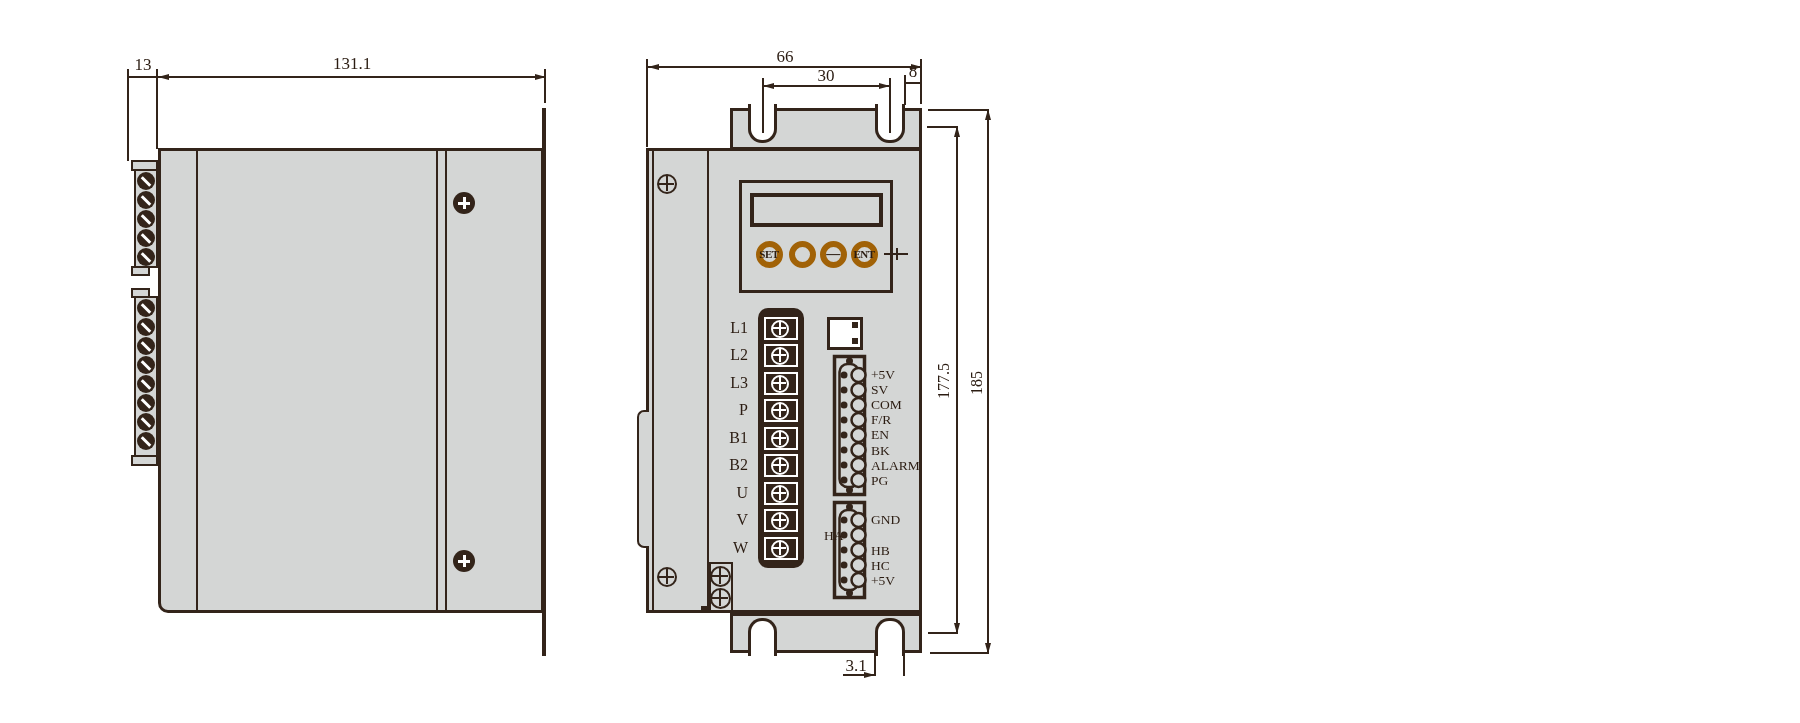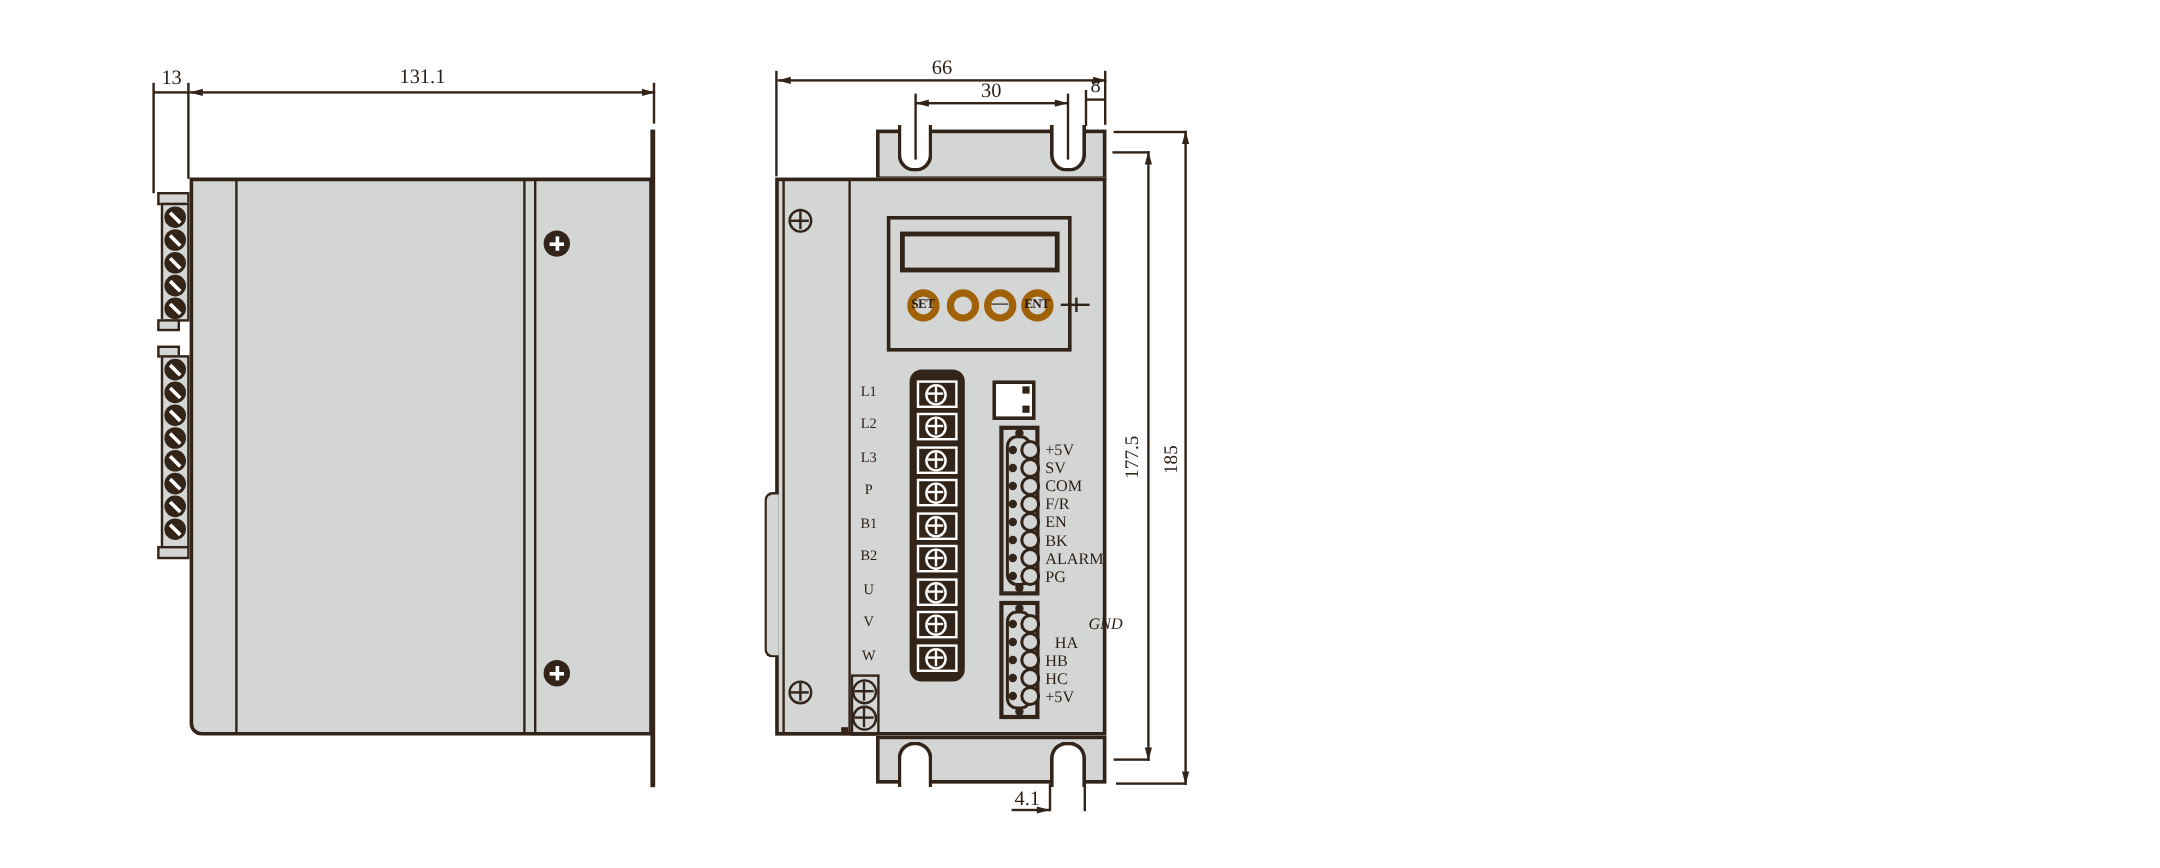--- a/index.html
+++ b/index.html
@@ -4,21 +4,21 @@
 <style>
   html,body{margin:0;padding:0;background:#ffffff;}
   #canvas{position:relative;width:1800px;height:723px;background:#ffffff;overflow:hidden;
           font-family:"Liberation Serif", serif;color:#2b1c12;}
   .abs{position:absolute;}
   .ln{position:absolute;background:#33241a;}
   .fill{background:#d4d6d5;}
   .outl{border:3px solid #33241a;box-sizing:border-box;}
   .outl2{border:2px solid #33241a;box-sizing:border-box;}
   .txt{position:absolute;font-size:17px;text-align:center;white-space:nowrap;}
-  .lbl{position:absolute;font-size:12px;text-align:center;white-space:nowrap;}
+  .lbl{position:absolute;font-size:16px;text-align:right;white-space:nowrap;}
   .pin{position:absolute;font-size:13.5px;text-align:left;white-space:nowrap;}
   .vtxt{position:absolute;font-size:16px;text-align:center;white-space:nowrap;transform:rotate(-90deg);}
   .circ{position:absolute;border-radius:50%;box-sizing:border-box;}
   .aL{position:absolute;width:0;height:0;border-right:11px solid #33241a;border-top:3.5px solid transparent;border-bottom:3.5px solid transparent;}
   .aR{position:absolute;width:0;height:0;border-left:11px solid #33241a;border-top:3.5px solid transparent;border-bottom:3.5px solid transparent;}
   .aU{position:absolute;width:0;height:0;border-bottom:11px solid #33241a;border-left:3.5px solid transparent;border-right:3.5px solid transparent;}
   .aD{position:absolute;width:0;height:0;border-top:11px solid #33241a;border-left:3.5px solid transparent;border-right:3.5px solid transparent;}
   .slotTop{position:absolute;background:#ffffff;border-left:3px solid #33241a;border-right:3px solid #33241a;border-bottom:3px solid #33241a;border-radius:0 0 14px 14px;box-sizing:border-box;}
   .slotBot{position:absolute;background:#ffffff;border-left:3px solid #33241a;border-right:3px solid #33241a;border-top:3px solid #33241a;border-radius:14px 14px 0 0;box-sizing:border-box;}
   .screwDark{position:absolute;background:#33241a;border-radius:50%;}
@@ -297,22 +297,22 @@
       <circle cx="26.5" cy="50" r="7" fill="#d4d6d5" stroke="#33241a" stroke-width="2.5"></circle>
       <circle cx="26.5" cy="65" r="7" fill="#d4d6d5" stroke="#33241a" stroke-width="2.5"></circle>
       <circle cx="26.5" cy="80" r="7" fill="#d4d6d5" stroke="#33241a" stroke-width="2.5"></circle>
       <circle cx="12" cy="20" r="3.5" fill="#33241a"></circle>
       <circle cx="12" cy="35" r="3.5" fill="#33241a"></circle>
       <circle cx="12" cy="50" r="3.5" fill="#33241a"></circle>
       <circle cx="12" cy="65" r="3.5" fill="#33241a"></circle>
       <circle cx="12" cy="80" r="3.5" fill="#33241a"></circle>
     </svg>
 
-    <div class="pin" style="left:907px;top:512px;font-style:italic;">GND</div>
-    <div class="pin" style="left:879px;top:528px;">HA</div>
+    <div class="pin" style="left:871px;top:512px;">GND</div>
+    <div class="pin" style="left:824px;top:528px;">HA</div>
     <div class="pin" style="left:871px;top:543px;">HB</div>
     <div class="pin" style="left:871px;top:558px;">HC</div>
     <div class="pin" style="left:871px;top:573px;">+5V</div>
 
     <div class="abs" style="left:709px;top:562px;width:24px;height:51px;border:2.5px solid #33241a;box-sizing:border-box;">
       <div class="circ" style="left:-1px;top:2px;width:21px;height:21px;border:2.5px solid #33241a;">
         <div class="dbar" style="left:0px;top:7px;width:16px;height:2px;"></div>
         <div class="dbar" style="left:7px;top:0px;width:2px;height:16px;"></div>
       </div>
       <div class="circ" style="left:-1px;top:24px;width:21px;height:21px;border:2.5px solid #33241a;">
@@ -323,16 +323,16 @@
     <div class="dbar" style="left:701px;top:606px;width:6px;height:6px;"></div>
 
     <div class="abs fill outl" style="left:730px;top:613px;width:192px;height:40px;"></div>
     <div class="slotBot" style="left:748px;top:618px;width:29px;height:38px;"></div>
     <div class="slotBot" style="left:875px;top:618px;width:30px;height:38px;"></div>
 
     <div class="ln" style="left:874px;top:653px;width:2px;height:23px;"></div>
     <div class="ln" style="left:903px;top:653px;width:2px;height:23px;"></div>
     <div class="ln" style="left:843px;top:674px;width:32px;height:2px;"></div>
     <div class="aR" style="left:864px;top:671.5px;"></div>
-    <div class="txt" style="left:838px;top:656px;width:36px;">4.1</div>
+    <div class="txt" style="left:838px;top:656px;width:36px;">3.1</div>
   </div>
 
 </div>
 
 </body></html>

